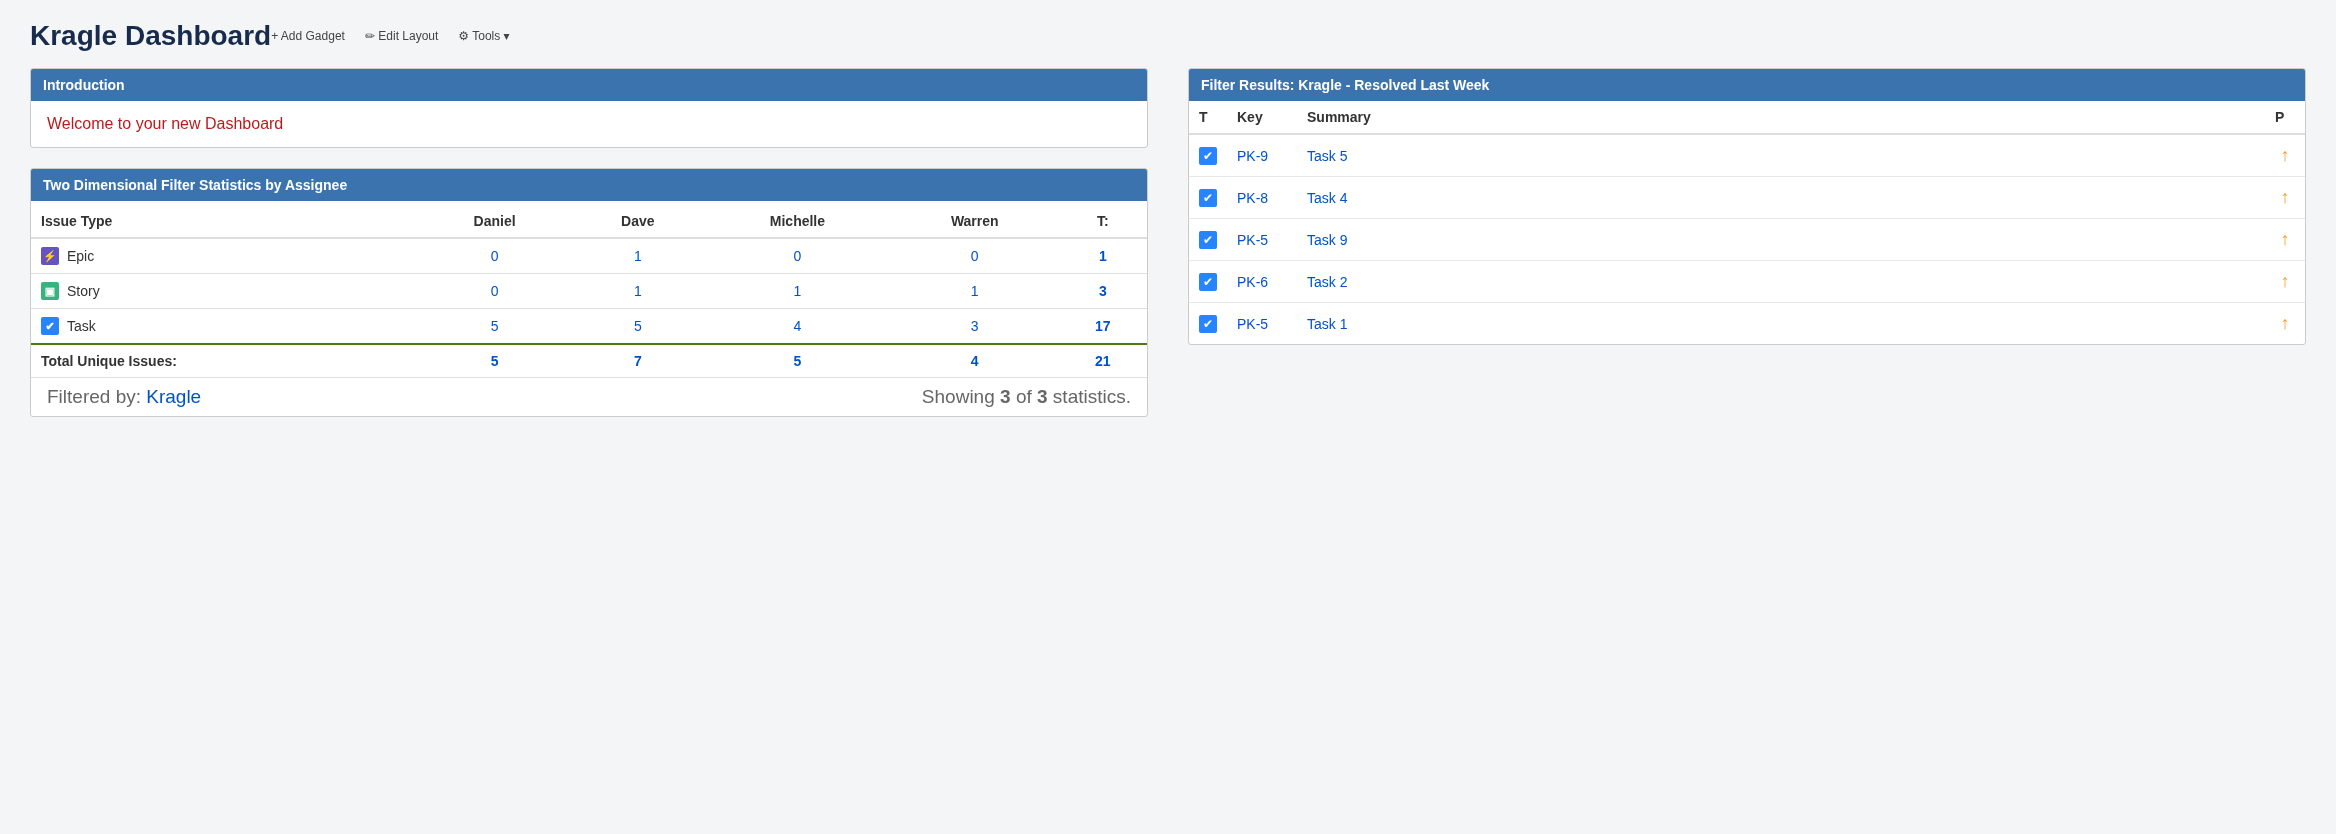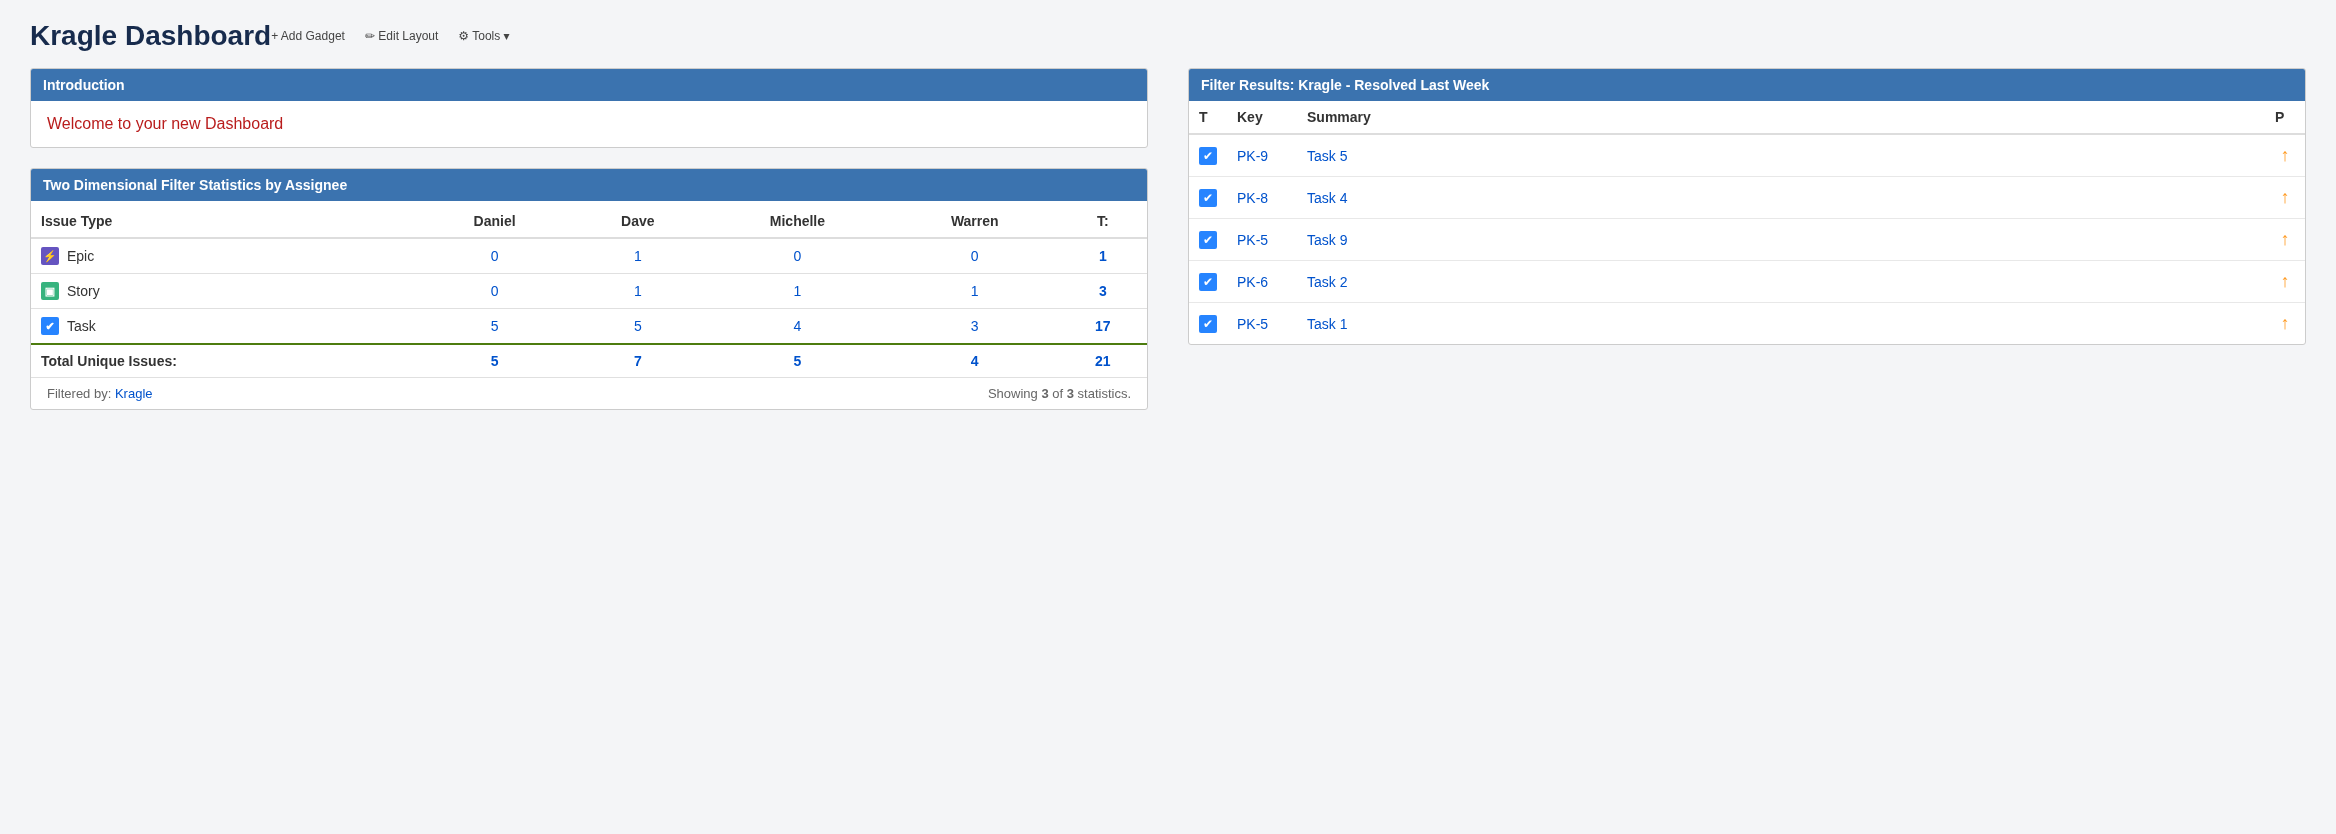--- a/index.html
+++ b/index.html
@@ -142,21 +142,21 @@
       display: inline-flex;
       align-items: center;
       justify-content: center;
       color: #fff;
       font-size: 11px;
       font-weight: bold;
     }
     .widget-footer {
       padding: 8px 16px;
       border-top: 1px solid #e0e0e0;
-      font-size: 13px;
+      font-size: 19px;
       color: #666;
       display: flex;
       justify-content: space-between;
       align-items: center;
     }
     .widget-footer a {
       color: #0052cc;
       text-decoration: none;
     }
     

